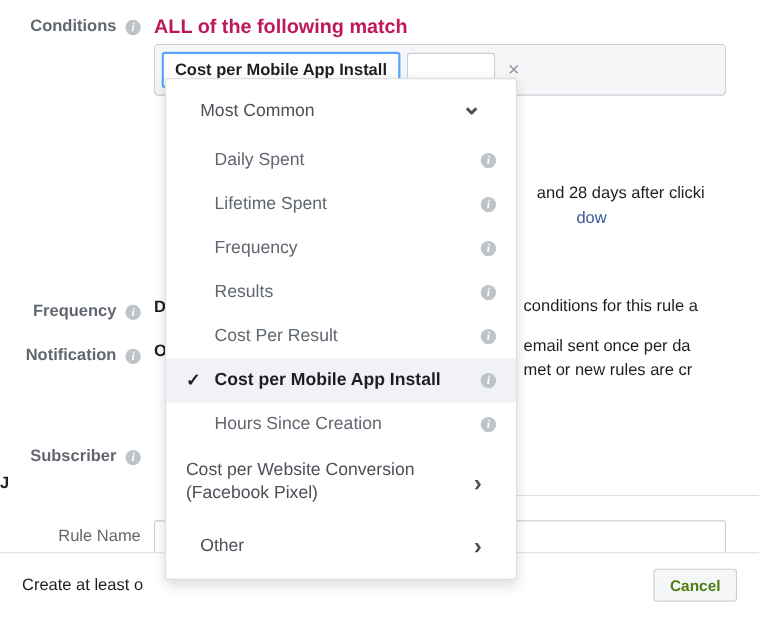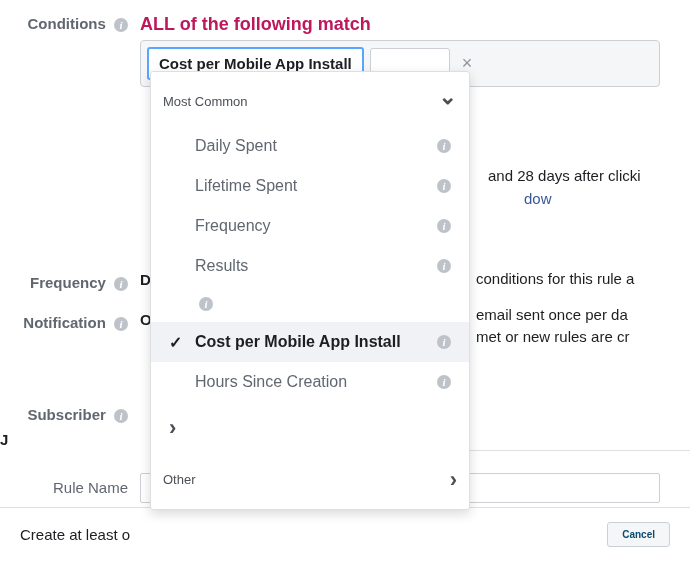--- a/index.html
+++ b/index.html
@@ -101,22 +101,22 @@
       border: 1px solid #dddfe2;
       border-radius: 3px;
       box-shadow: 0 4px 12px rgba(0,0,0,0.15);
       z-index: 100;
       padding: 4px 0;
     }
     .dd-group {
       display: flex;
       justify-content: space-between;
       align-items: center;
-      padding: 12px 12px;
-      font-size: 13px;
+      padding: 12px 31px;
+      font-size: 16px;
       color: #4b4f56;
       cursor: pointer;
     }
     .dd-item {
       display: flex;
       justify-content: space-between;
       align-items: center;
       padding: 11px 18px 11px 44px;
       font-size: 16px;
       color: #616770;
@@ -167,23 +167,23 @@
       display: flex;
       justify-content: space-between;
       align-items: center;
       background: #fff;
     }
     .btn-cancel {
       background: #f5f6f7;
       border: 1px solid #ccd0d5;
       border-radius: 3px;
       padding: 6px 14px;
-      font-size: 10px;
+      font-size: 14px;
       font-weight: 600;
-      color: #0c4a6e;
+      color: #4d7c0f;
       cursor: pointer;
     }
     .underline-row {
       border-bottom: 1px solid #dddfe2;
       width: 540px;
       position: absolute;
     }
   </style>
 </head>
 <body>
@@ -269,31 +269,33 @@
   </div>
   <div class="dd-item">
     <span>Frequency</span>
     <span class="info-icon">i</span>
   </div>
   <div class="dd-item">
     <span>Results</span>
     <span class="info-icon">i</span>
   </div>
   <div class="dd-item">
+    <span>Cost Per Result</span>
     <span class="info-icon">i</span>
   </div>
   <div class="dd-item active">
     <span class="check">✓</span>
     <span>Cost per Mobile App Install</span>
     <span class="info-icon">i</span>
   </div>
   <div class="dd-item">
     <span>Hours Since Creation</span>
     <span class="info-icon">i</span>
   </div>
   <div class="dd-group" style="padding-left:18px; line-height:1.3;">
+    <span style="max-width:240px;">Cost per Website Conversion (Facebook Pixel)</span>
     <span class="chevron right"></span>
   </div>
   <div class="dd-group">
     <span>Other</span>
     <span class="chevron right"></span>
   </div>
 </div>
 
 </body></html>

